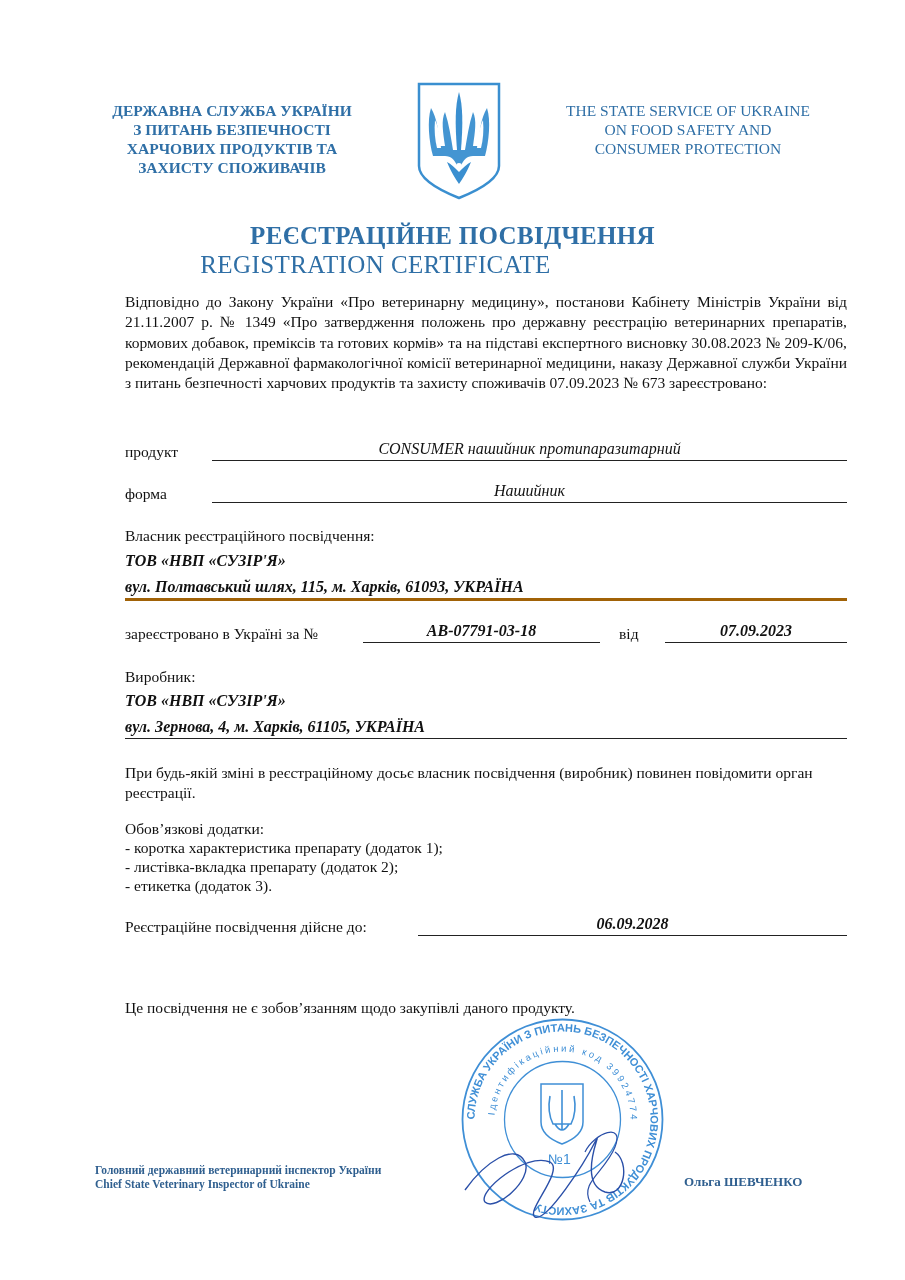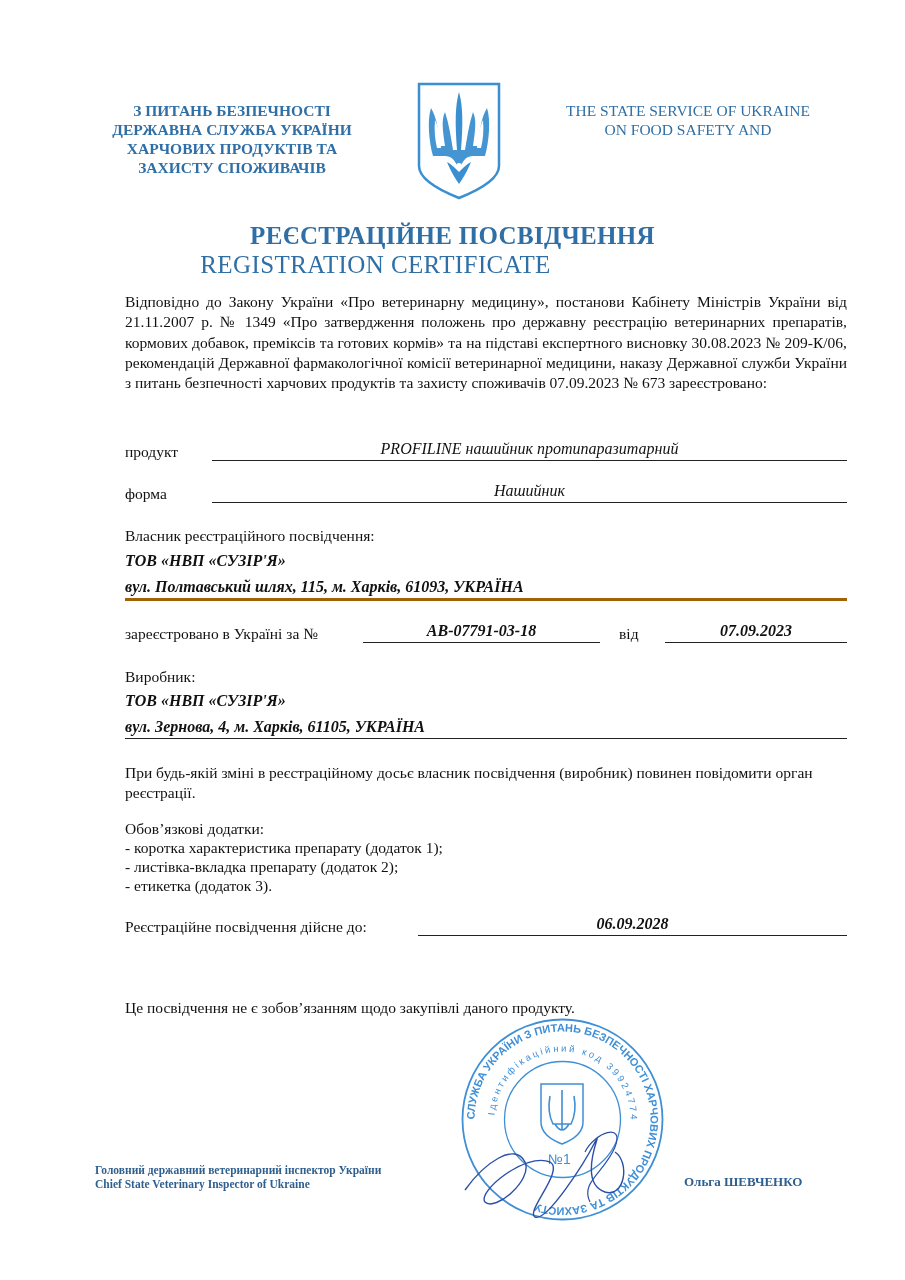--- a/index.html
+++ b/index.html
@@ -25,22 +25,22 @@
   .bold-it { font-weight:bold; }
   .owner { left:125px; font-size:16px; font-style:italic; font-weight:bold; }
   .small { font-size:15.5px; left:125px; }
   .foot { font-family:"Liberation Serif", serif; font-weight:bold; color:#2f5f8f; font-size:11.5px; line-height:14px; }
   .stamp { left:455px; top:1012px; width:215px; height:215px; }
 </style>
 </head>
 <body>
 
 <div class="abs hdr-left">
+  <div>ДЕРЖАВНА СЛУЖБА УКРАЇНИ</div>
   <div>З ПИТАНЬ БЕЗПЕЧНОСТІ</div>
-  <div>ДЕРЖАВНА СЛУЖБА УКРАЇНИ</div>
   <div>ХАРЧОВИХ ПРОДУКТІВ ТА</div>
   <div>ЗАХИСТУ СПОЖИВАЧІВ</div>
 </div>
 
 <div class="abs coat">
   <svg width="88" height="120" viewBox="0 0 88 120">
     <path d="M4 4 H84 V86 Q84 102 44 118 Q4 102 4 86 Z" fill="none" stroke="#3a8fd0" stroke-width="2.5"></path>
     <g fill="#3a8fd0">
       <path d="M44 12 C40 26 40 44 42 70 L46 70 C48 44 48 26 44 12 Z"></path>
       <path d="M16 28 C12 40 14 62 18 76 L30 76 C36 76 40 80 42 86 L46 86 C48 80 52 76 58 76 L70 76 C74 62 76 40 72 28 C66 38 64 52 64 66 L58 66 C60 52 62 40 58 32 C54 44 52 58 50 70 L38 70 C36 58 34 44 30 32 C26 40 28 52 30 66 L24 66 C24 52 22 38 16 28 Z" opacity="0.95"></path>
@@ -50,30 +50,31 @@
       <path d="M20 40 C19 50 20 60 22 68 L26 68 C25 58 24 48 20 40 Z"></path>
       <path d="M68 40 C69 50 68 60 66 68 L62 68 C63 58 64 48 68 40 Z"></path>
       <circle cx="44" cy="86" r="3"></circle>
     </g>
   </svg>
 </div>
 
 <div class="abs hdr-right">
   <div>THE STATE SERVICE OF UKRAINE</div>
   <div>ON FOOD SAFETY AND</div>
+  <div>CONSUMER PROTECTION</div>
 </div>
 
 <div class="abs title-uk">РЕЄСТРАЦІЙНЕ ПОСВІДЧЕННЯ</div>
 <div class="abs title-en">REGISTRATION CERTIFICATE</div>
 
 <div class="abs para">Відповідно до Закону України «Про ветеринарну медицину», постанови Кабінету Міністрів України від 21.11.2007 р. № 1349 «Про затвердження положень про державну реєстрацію ветеринарних препаратів, кормових добавок, преміксів та готових кормів» та на підставі експертного висновку 30.08.2023 № 209-К/06, рекомендацій Державної фармакологічної комісії ветеринарної медицини, наказу Державної служби України з питань безпечності харчових продуктів та захисту споживачів 07.09.2023 № 673 зареєстровано:</div>
 
 <div class="abs lbl" style="left:125px; top:443px;">продукт</div>
 <div class="abs fillline" style="left:212px; top:440px; width:635px; height:20px;">
-  <span>PROFILINE нашийник протипаразитарний</span>
+  <span>CONSUMER нашийник протипаразитарний</span>
 </div>
 
 <div class="abs lbl" style="left:125px; top:485px;">форма</div>
 <div class="abs fillline" style="left:212px; top:482px; width:635px; height:20px;">
   <span>Нашийник</span>
 </div>
 
 <div class="abs lbl" style="left:125px; top:527px;">Власник реєстраційного посвідчення:</div>
 <div class="abs owner" style="top:552px;">ТОВ «НВП «СУЗІР'Я»</div>
 <div class="abs owner" style="top:578px; width:722px; border-bottom:3px solid #a16207; padding-bottom:2px;">вул. Полтавський шлях, 115, м. Харків, 61093, УКРАЇНА</div>

